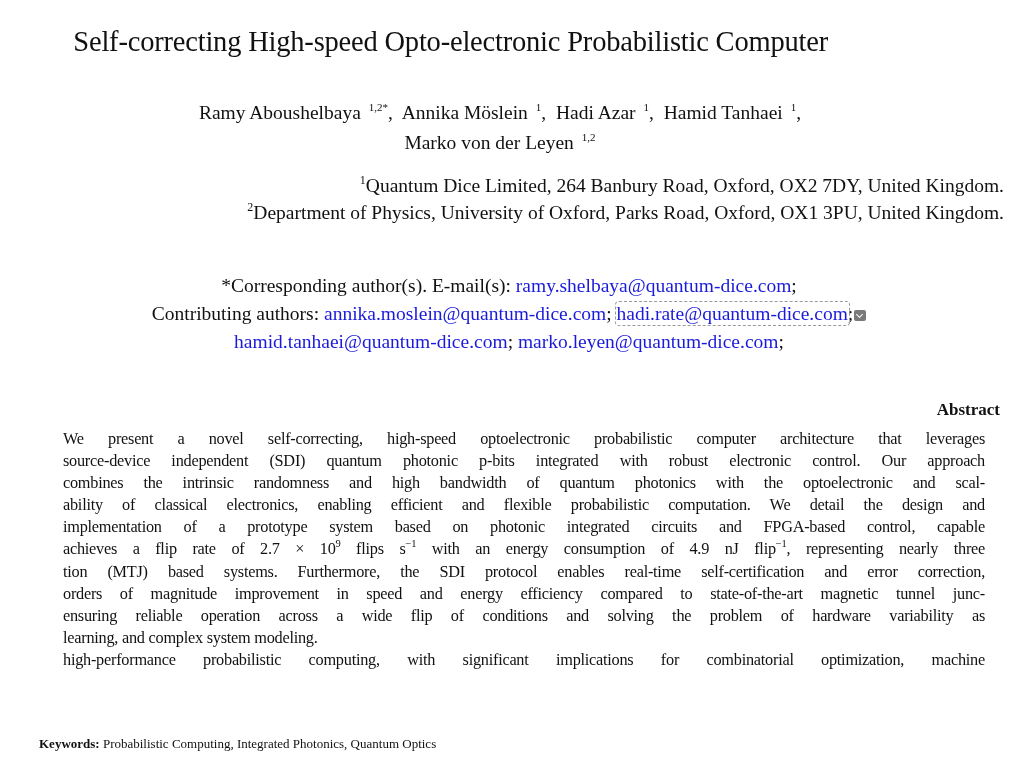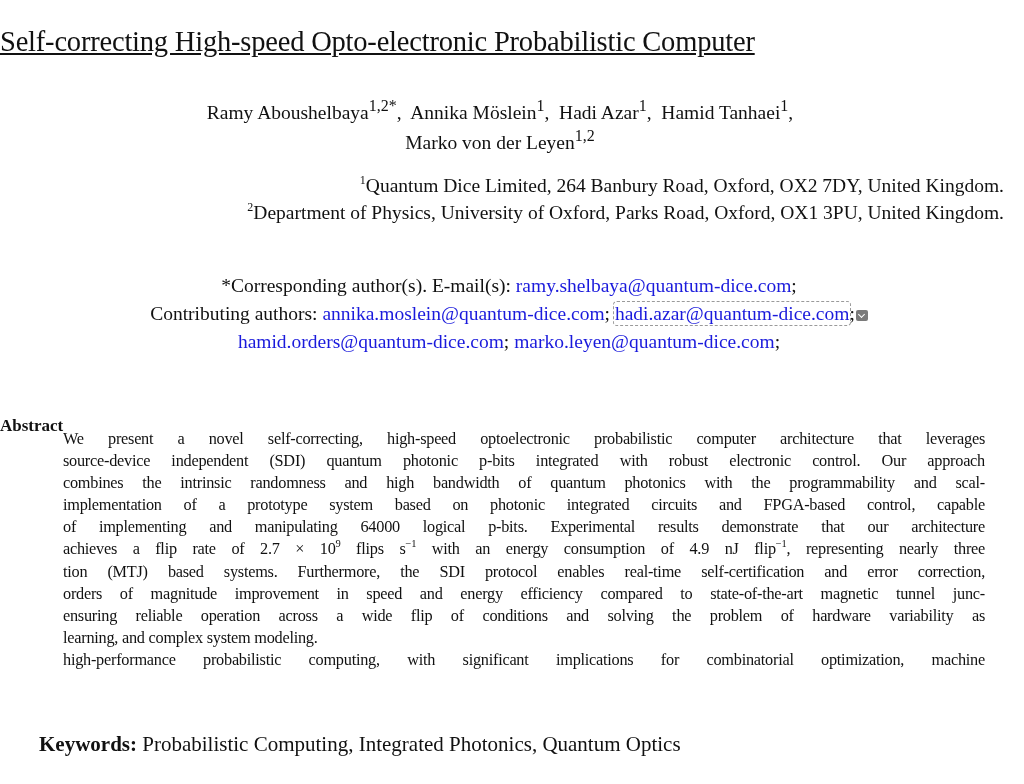--- a/index.html
+++ b/index.html
@@ -3,28 +3,28 @@
 <meta charset="utf-8">
 <style>
   html, body { margin: 0; padding: 0; background: #ffffff; }
   body {
     width: 1024px; height: 784px; overflow: hidden; position: relative;
     font-family: "Liberation Serif", "DejaVu Serif", serif;
     color: #111111;
   }
   .title {
     position: absolute; left: 0; width: 828px; top: 22px;
-    text-align: left; font-size: 28.5px; letter-spacing: -0.2px;
-    line-height: 40px; color: #111; text-decoration: underline;
+    text-align: right; font-size: 28.5px; letter-spacing: -0.2px;
+    line-height: 40px; color: #111;
   }
   .authors {
     position: absolute; left: 0; width: 1000px; top: 98px;
     text-align: center; font-size: 19.5px; line-height: 30px;
   }
-  .authors sup { font-size: 16px; line-height: 0; vertical-align: 8px; }
+  .authors sup { font-size: 11px; line-height: 0; vertical-align: 8px; margin-left: 8px; }
   .affil {
     position: absolute; left: 0; width: 1004px; top: 172px;
     text-align: right; font-size: 19.5px; line-height: 27px;
   }
   .affil sup { font-size: 12px; line-height: 0; vertical-align: 8px; }
   .emails {
     position: absolute; left: 1px; width: 1016px; top: 272px;
     text-align: center; font-size: 19.5px; line-height: 28px;
   }
   .link { color: #1a1adc; text-decoration: none; }
@@ -34,34 +34,33 @@
   .badge {
     display: inline-block; width: 12px; height: 11px; background: #7a7a7a;
     border-radius: 2px; vertical-align: -1px; margin-left: 1px; position: relative;
   }
   .badge::after {
     content: ""; position: absolute; left: 3px; top: 2px; width: 4px; height: 4px;
     border-right: 1.5px solid #fff; border-bottom: 1.5px solid #fff; transform: rotate(45deg);
   }
   .abstract-head {
     position: absolute; left: 0; width: 1000px; top: 400px;
-    text-align: left; font-size: 17px; font-weight: bold;
+    text-align: right; font-size: 17px; font-weight: bold;
     font-family: "Liberation Serif", "DejaVu Serif", serif;
-    margin-top: 16px;
   }
   .abstract {
     position: absolute; left: 39px; width: 922px; top: 428px;
     font-size: 16.3px; line-height: 22.1px; text-align: justify;
     text-align-last: left; letter-spacing: -0.25px; margin-left: 24px;
   }
   .abstract .line { display: block; text-align: justify; text-align-last: justify; white-space: nowrap; }
   .abstract .line.last { text-align-last: left; }
   .abstract sup { font-size: 10.5px; line-height: 0; vertical-align: 7px; }
   .keywords {
-    position: absolute; left: 39px; top: 733px; font-size: 21px; line-height: 22px;
+    position: absolute; left: 39px; top: 733px; font-size: 13px; line-height: 22px;
   }
   .keywords b { font-weight: bold; }
 </style>
 </head>
 <body>
 
 <div class="title">Self-correcting High-speed Opto-electronic Probabilistic Computer</div>
 
 <div class="authors">
   <span>Ramy Aboushelbaya</span><sup>1,2*</sup><span style="white-space:pre">,  </span><span>Annika Möslein</span><sup>1</sup><span style="white-space:pre">,  </span><span>Hadi Azar</span><sup>1</sup><span style="white-space:pre">,  </span><span>Hamid Tanhaei</span><sup>1</sup><span>,</span><br>
@@ -71,35 +70,35 @@
 <div class="affil">
   <div><sup>1</sup><span>Quantum Dice Limited, 264 Banbury Road, Oxford, OX2 7DY, United Kingdom.</span></div>
   <div><sup>2</sup><span>Department of Physics, University of Oxford, Parks Road, Oxford, OX1 3PU, United Kingdom.</span></div>
 </div>
 
 <div class="emails">
   <div>
     <span style="white-space:pre">*Corresponding author(s). E-mail(s): </span><a class="link">ramy.shelbaya@quantum-dice.com</a><span>;</span>
   </div>
   <div>
-    <span style="white-space:pre">Contributing authors: </span><a class="link">annika.moslein@quantum-dice.com</a><span style="white-space:pre">; </span><a class="link link-focus">hadi.azar@quantum-dice.com</a><span>;</span><span class="badge"></span>
+    <span style="white-space:pre">Contributing authors: </span><a class="link">annika.moslein@quantum-dice.com</a><span style="white-space:pre">; </span><a class="link link-focus">hadi.rate@quantum-dice.com</a><span>;</span><span class="badge"></span>
   </div>
   <div>
-    <a class="link">hamid.orders@quantum-dice.com</a><span style="white-space:pre">; </span><a class="link">marko.leyen@quantum-dice.com</a><span>;</span>
+    <a class="link">hamid.tanhaei@quantum-dice.com</a><span style="white-space:pre">; </span><a class="link">marko.leyen@quantum-dice.com</a><span>;</span>
   </div>
 </div>
 
 <div class="abstract-head">Abstract</div>
 
 <div class="abstract">
   <span class="line">We present a novel self-correcting, high-speed optoelectronic probabilistic computer architecture that leverages</span>
   <span class="line">source-device independent (SDI) quantum photonic p-bits integrated with robust electronic control. Our approach</span>
-  <span class="line">combines the intrinsic randomness and high bandwidth of quantum photonics with the programmability and scal-</span>
+  <span class="line">combines the intrinsic randomness and high bandwidth of quantum photonics with the optoelectronic and scal-</span>
+  <span class="line">ability of classical electronics, enabling efficient and flexible probabilistic computation. We detail the design and</span>
   <span class="line">implementation of a prototype system based on photonic integrated circuits and FPGA-based control, capable</span>
-  <span class="line">of implementing and manipulating 64000 logical p-bits. Experimental results demonstrate that our architecture</span>
   <span class="line"><span>achieves a flip rate of 2.7 × 10</span><sup>9</sup><span> flips s</span><sup>−1</sup><span> with an energy consumption of 4.9 nJ flip</span><sup>−1</sup><span>, representing nearly three</span></span>
   <span class="line">tion (MTJ) based systems. Furthermore, the SDI protocol enables real-time self-certification and error correction,</span>
   <span class="line">orders of magnitude improvement in speed and energy efficiency compared to state-of-the-art magnetic tunnel junc-</span>
   <span class="line">ensuring reliable operation across a wide flip of conditions and solving the problem of hardware variability as</span>
   <span class="line last">learning, and complex system modeling.</span>
   <span class="line">high-performance probabilistic computing, with significant implications for combinatorial optimization, machine</span>
 </div>
 
 <div class="keywords">
   <b>Keywords:</b><span style="white-space:pre"> Probabilistic Computing, Integrated Photonics, Quantum Optics</span>

